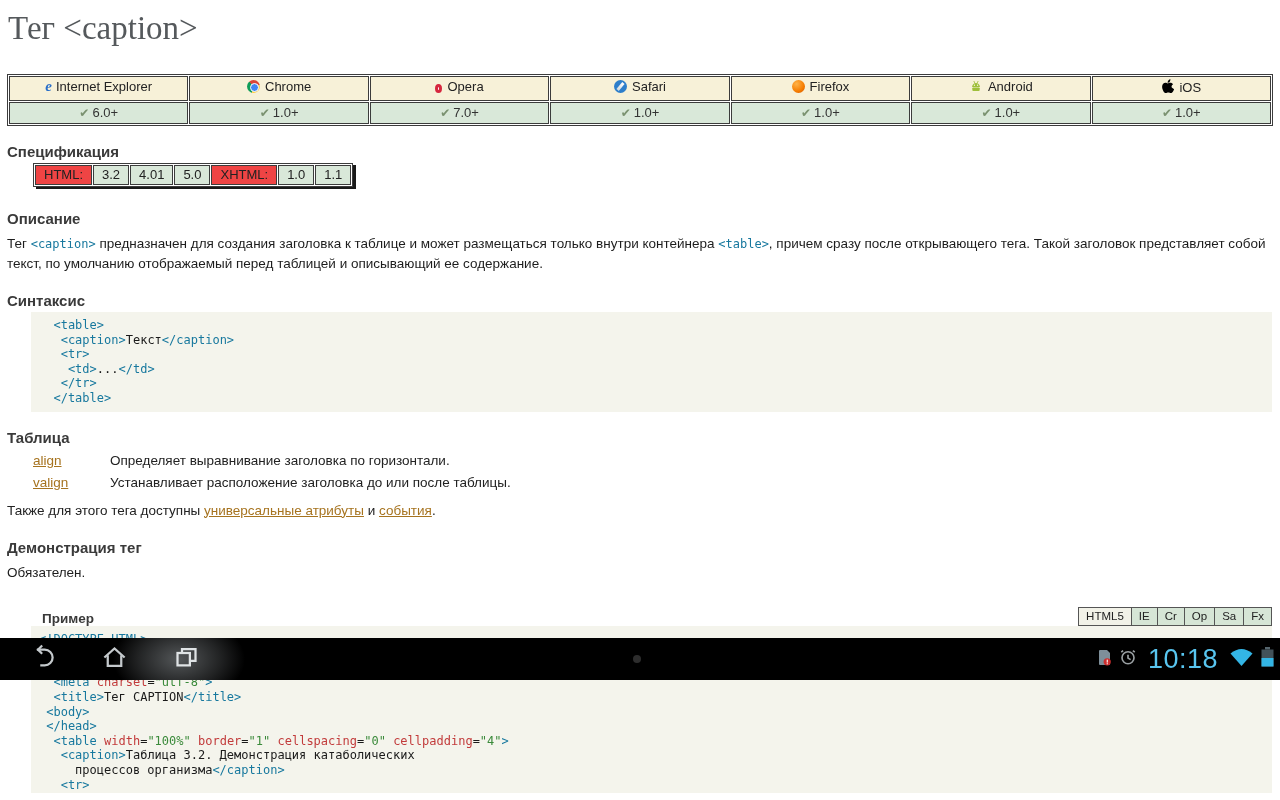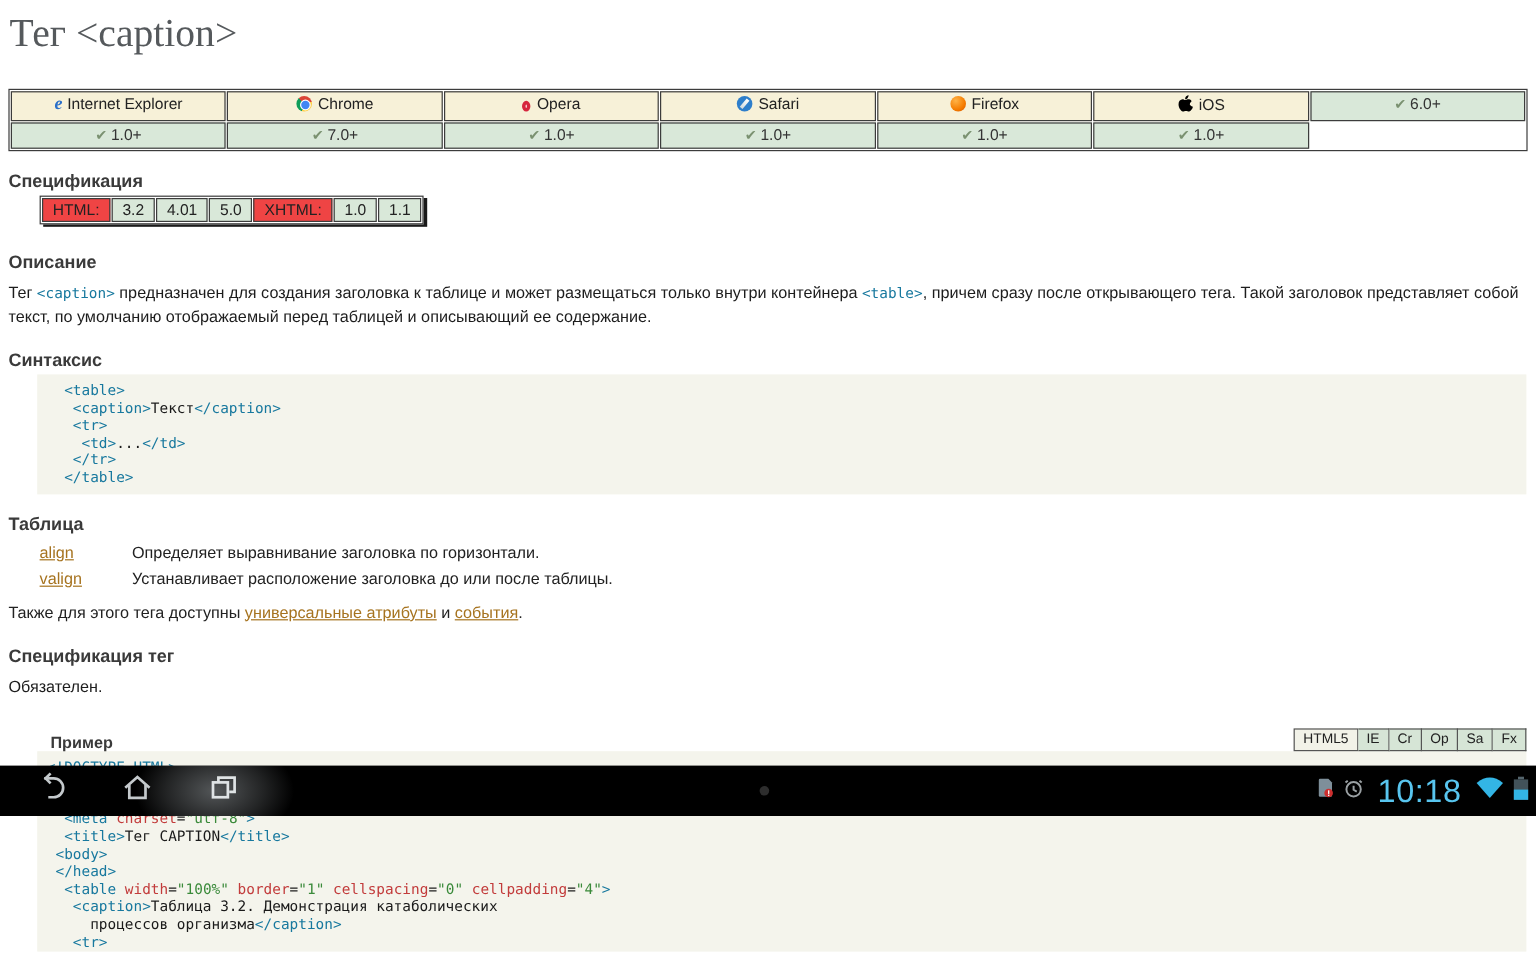--- a/index.html
+++ b/index.html
@@ -100,20 +100,28 @@
 <div class="page">
 
   <div class="title">Тег &lt;caption&gt;</div>
 
   <div class="btable">
       <div class="cell bname"><span class="iee">e</span>Internet Explorer</div>
       <div class="cell bname"><span class="ic chrome"></span>Chrome</div>
       <div class="cell bname"><span class="ic opera"></span>Opera</div>
       <div class="cell bname"><span class="ic safari"></span>Safari</div>
       <div class="cell bname"><span class="ic firefox"></span>Firefox</div>
+      <div class="cell bname"><span class="ic"><svg width="14" height="14" viewBox="0 0 16 16">
+            <path d="M3.5 9c0-2.5 2-4.5 4.5-4.5s4.5 2 4.5 4.5z" fill="#9fbf3b"></path>
+            <rect x="3.8" y="9.6" width="8.4" height="4" rx="1" fill="#9fbf3b"></rect>
+            <line x1="5.5" y1="2.3" x2="6.6" y2="4.5" stroke="#9fbf3b" stroke-width="1"></line>
+            <line x1="10.5" y1="2.3" x2="9.4" y2="4.5" stroke="#9fbf3b" stroke-width="1"></line>
+            <circle cx="6.2" cy="7" r="0.7" fill="#fff"></circle>
+            <circle cx="9.8" cy="7" r="0.7" fill="#fff"></circle>
+          </svg></span>Android</div>
       <div class="cell bname"><span class="ic"><svg width="13" height="15" viewBox="0 0 14 16">
             <path fill="#000" d="M11.3 8.6c0-2 1.6-2.9 1.7-3-.9-1.4-2.3-1.5-2.8-1.6-1.2-.1-2.3.7-2.9.7-.6 0-1.5-.7-2.5-.7C3 4.1 1.2 5.6 1.2 8.4c0 1.7.6 3.4 1.4 4.6.7 1 1.5 2.1 2.6 2 1 0 1.4-.6 2.7-.6 1.2 0 1.6.6 2.7.6 1.1 0 1.8-1 2.5-2 .8-1.1 1.1-2.2 1.1-2.3 0 0-2.2-.8-2.9-2.1zM9.4 2.8c.5-.7.9-1.6.8-2.5-.8 0-1.7.5-2.3 1.2-.5.6-.9 1.5-.8 2.4.9.1 1.8-.4 2.3-1.1z"></path>
           </svg></span>iOS</div>
       <div class="cell bver"><span class="check">✔</span>6.0+</div>
       <div class="cell bver"><span class="check">✔</span>1.0+</div>
       <div class="cell bver"><span class="check">✔</span>7.0+</div>
       <div class="cell bver"><span class="check">✔</span>1.0+</div>
       <div class="cell bver"><span class="check">✔</span>1.0+</div>
       <div class="cell bver"><span class="check">✔</span>1.0+</div>
       <div class="cell bver"><span class="check">✔</span>1.0+</div>
@@ -149,21 +157,21 @@
         <div><a href="#">align</a></div>
         <div>Определяет выравнивание заголовка по горизонтали.</div>
       </div>
       <div class="attr-row">
         <div><a href="#">valign</a></div>
         <div>Устанавливает расположение заголовка до или после таблицы.</div>
       </div>
     </div>
   <div class="note">Также для этого тега доступны <a class="tlink" href="#">универсальные атрибуты</a> и <a class="tlink" href="#">события</a>.</div>
 
-  <div class="h h-close">Спецификация тег</div>
+  <div class="h h-close">Демонстрация тег</div>
   <div class="plain">Обязателен.</div>
 
   <div class="ex-head">
     <div class="ex-title">Пример</div>
     <div class="tabs">
         <div class="tab first active">HTML5</div>
         <div class="tab">IE</div>
         <div class="tab">Cr</div>
         <div class="tab">Op</div>
         <div class="tab">Sa</div>

